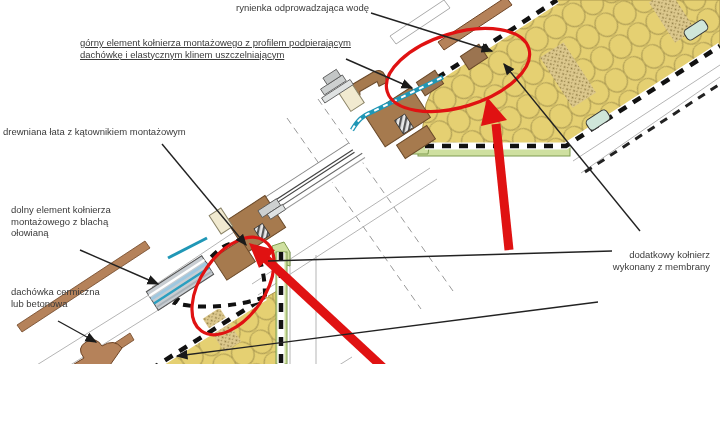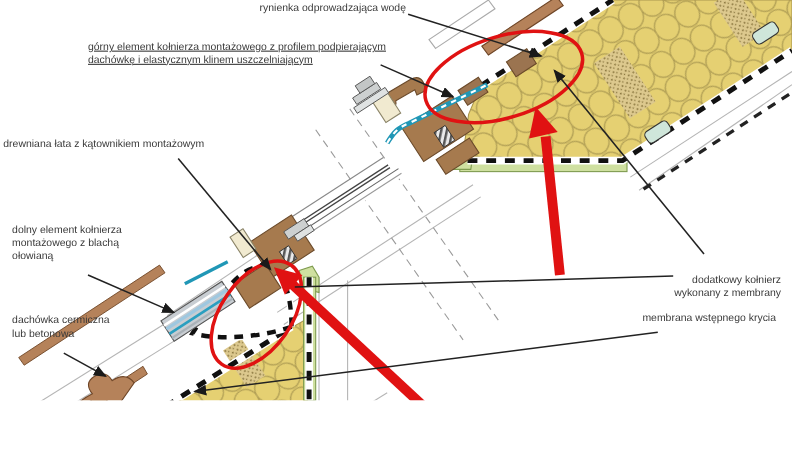--- a/index.html
+++ b/index.html
@@ -226,15 +226,14 @@
 <div class="lbl" style="left:80px;top:37px;text-decoration:underline;">górny element kołnierza montażowego z profilem podpierającym
 dachówkę i elastycznym klinem uszczelniającym</div>
 <div class="lbl" style="left:3px;top:126px;">drewniana łata z kątownikiem montażowym</div>
 <div class="lbl" style="left:11px;top:286px;">dachówka cermiczna
 lub betonowa</div>
 <div class="lbl" style="left:11px;top:204px;">dolny element kołnierza
 montażowego z blachą
 ołowianą</div>
 <div class="lbl right" style="left:590px;top:233px;width:120px;margin-top:16px;">dodatkowy kołnierz
 wykonany z membrany</div>
-<div class="lbl" style="left:584px;top:284px;">membrana wstępnego krycia</div>
 
 </div>
 
 </body></html>

